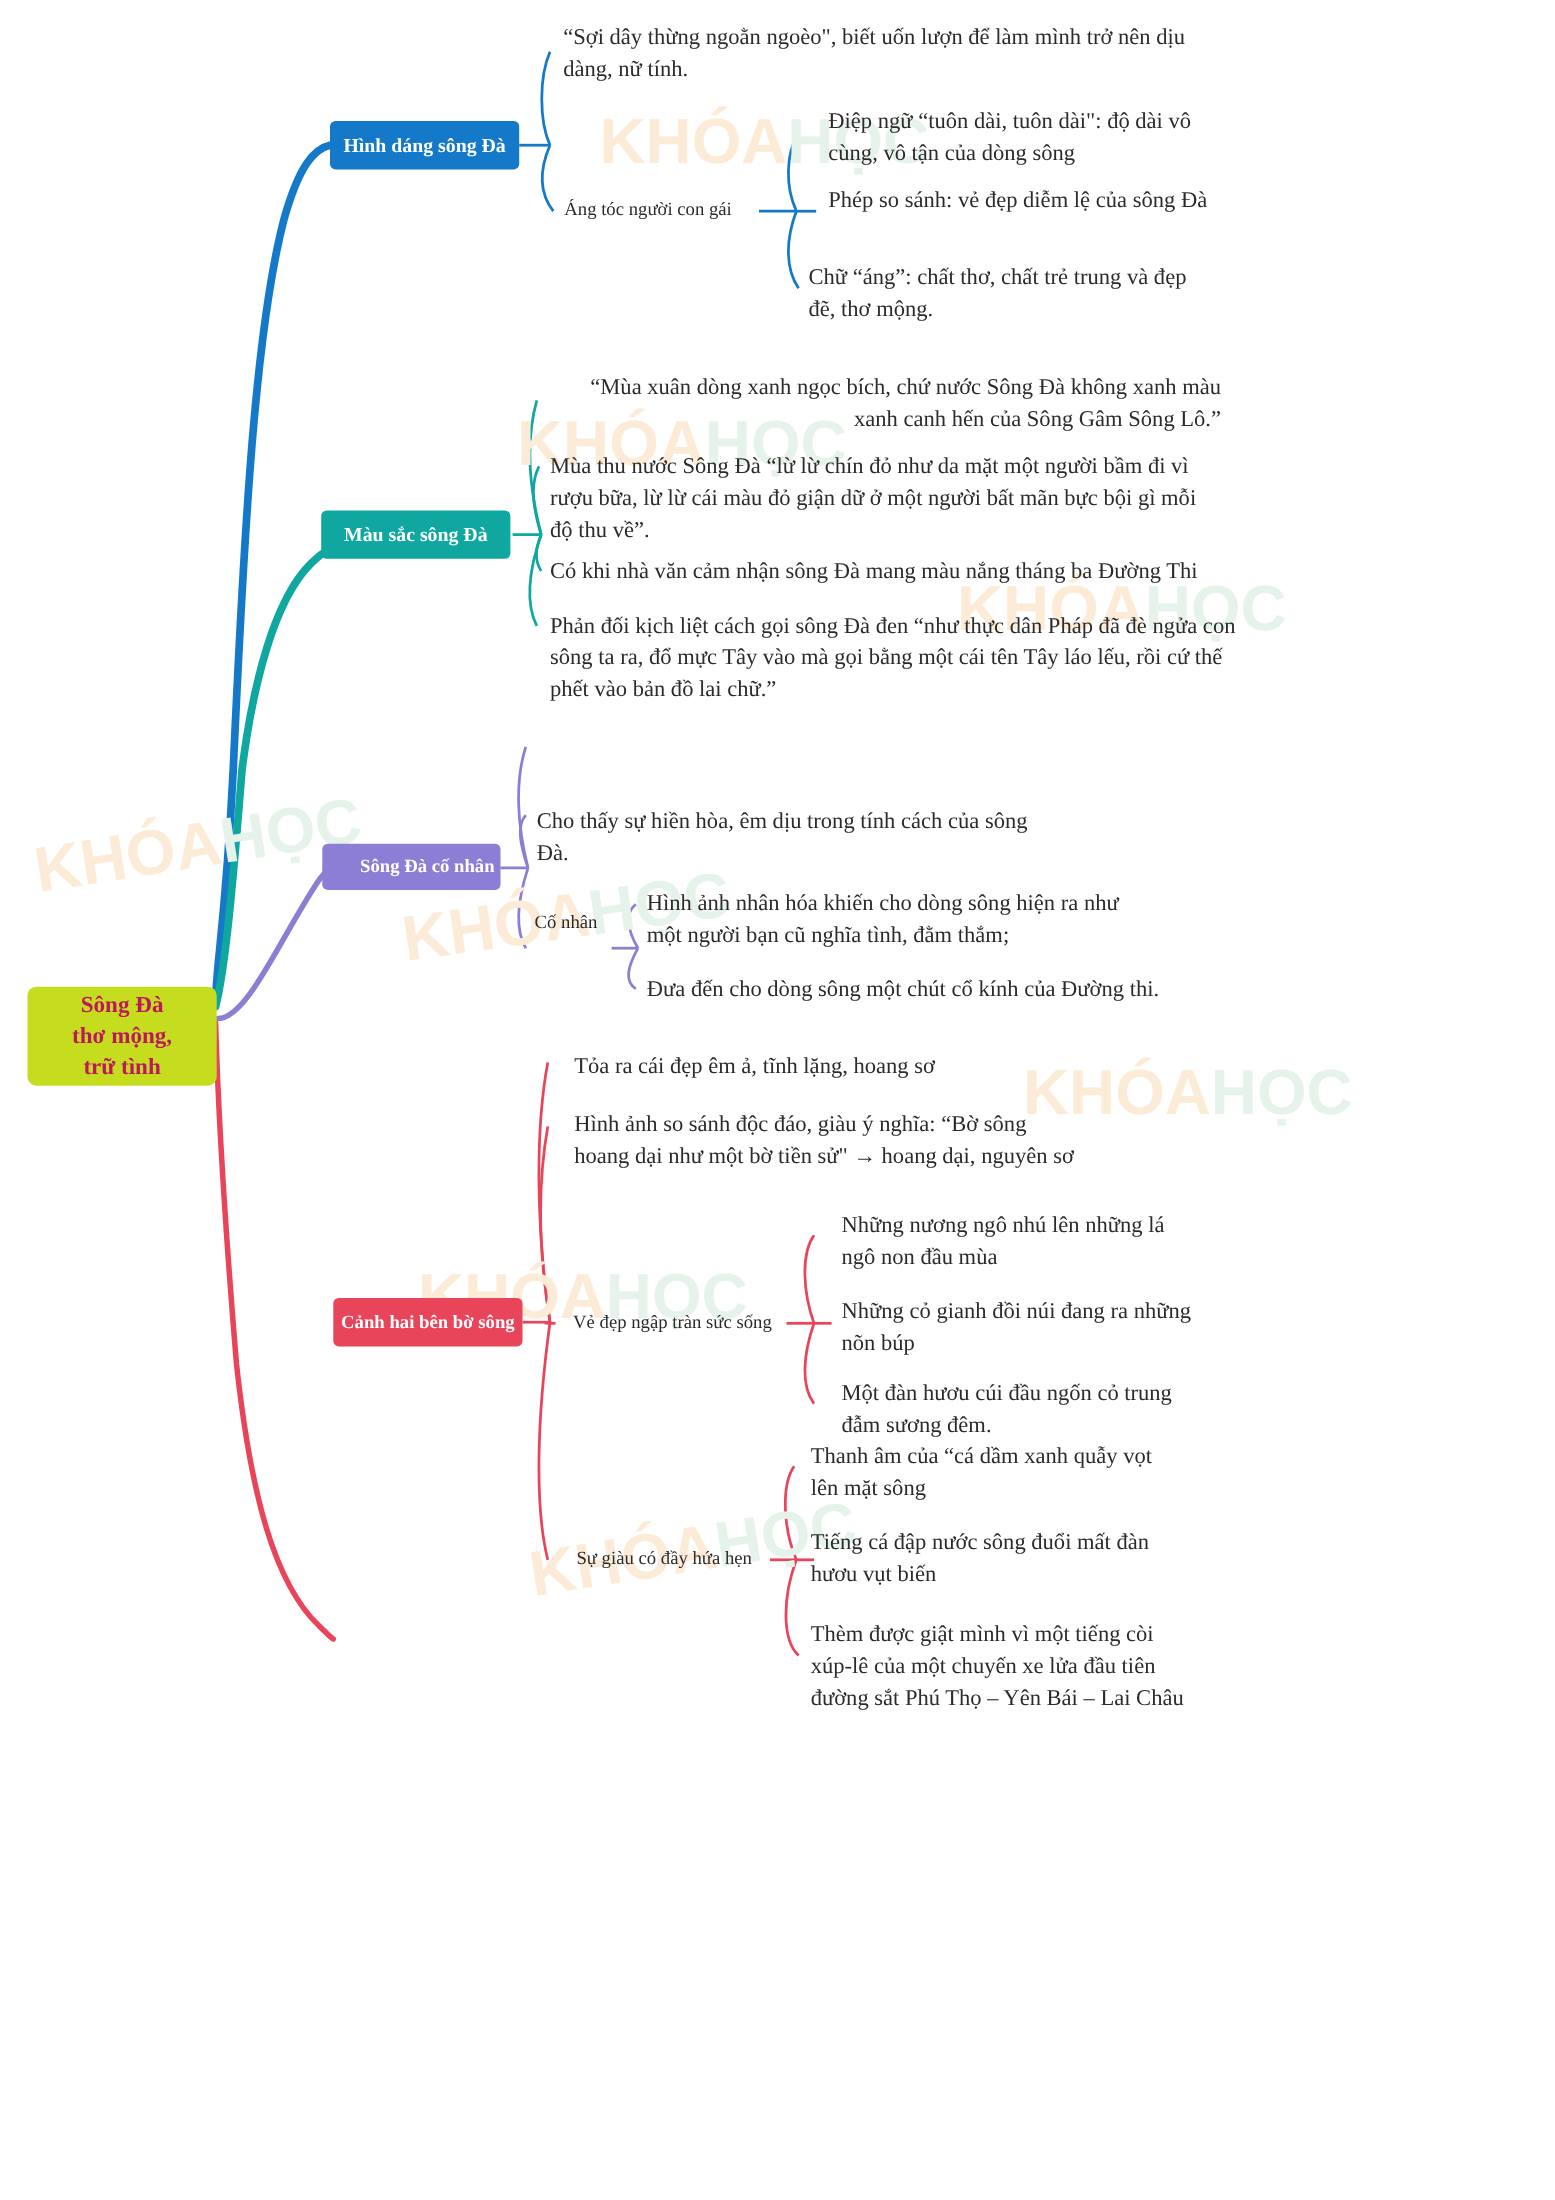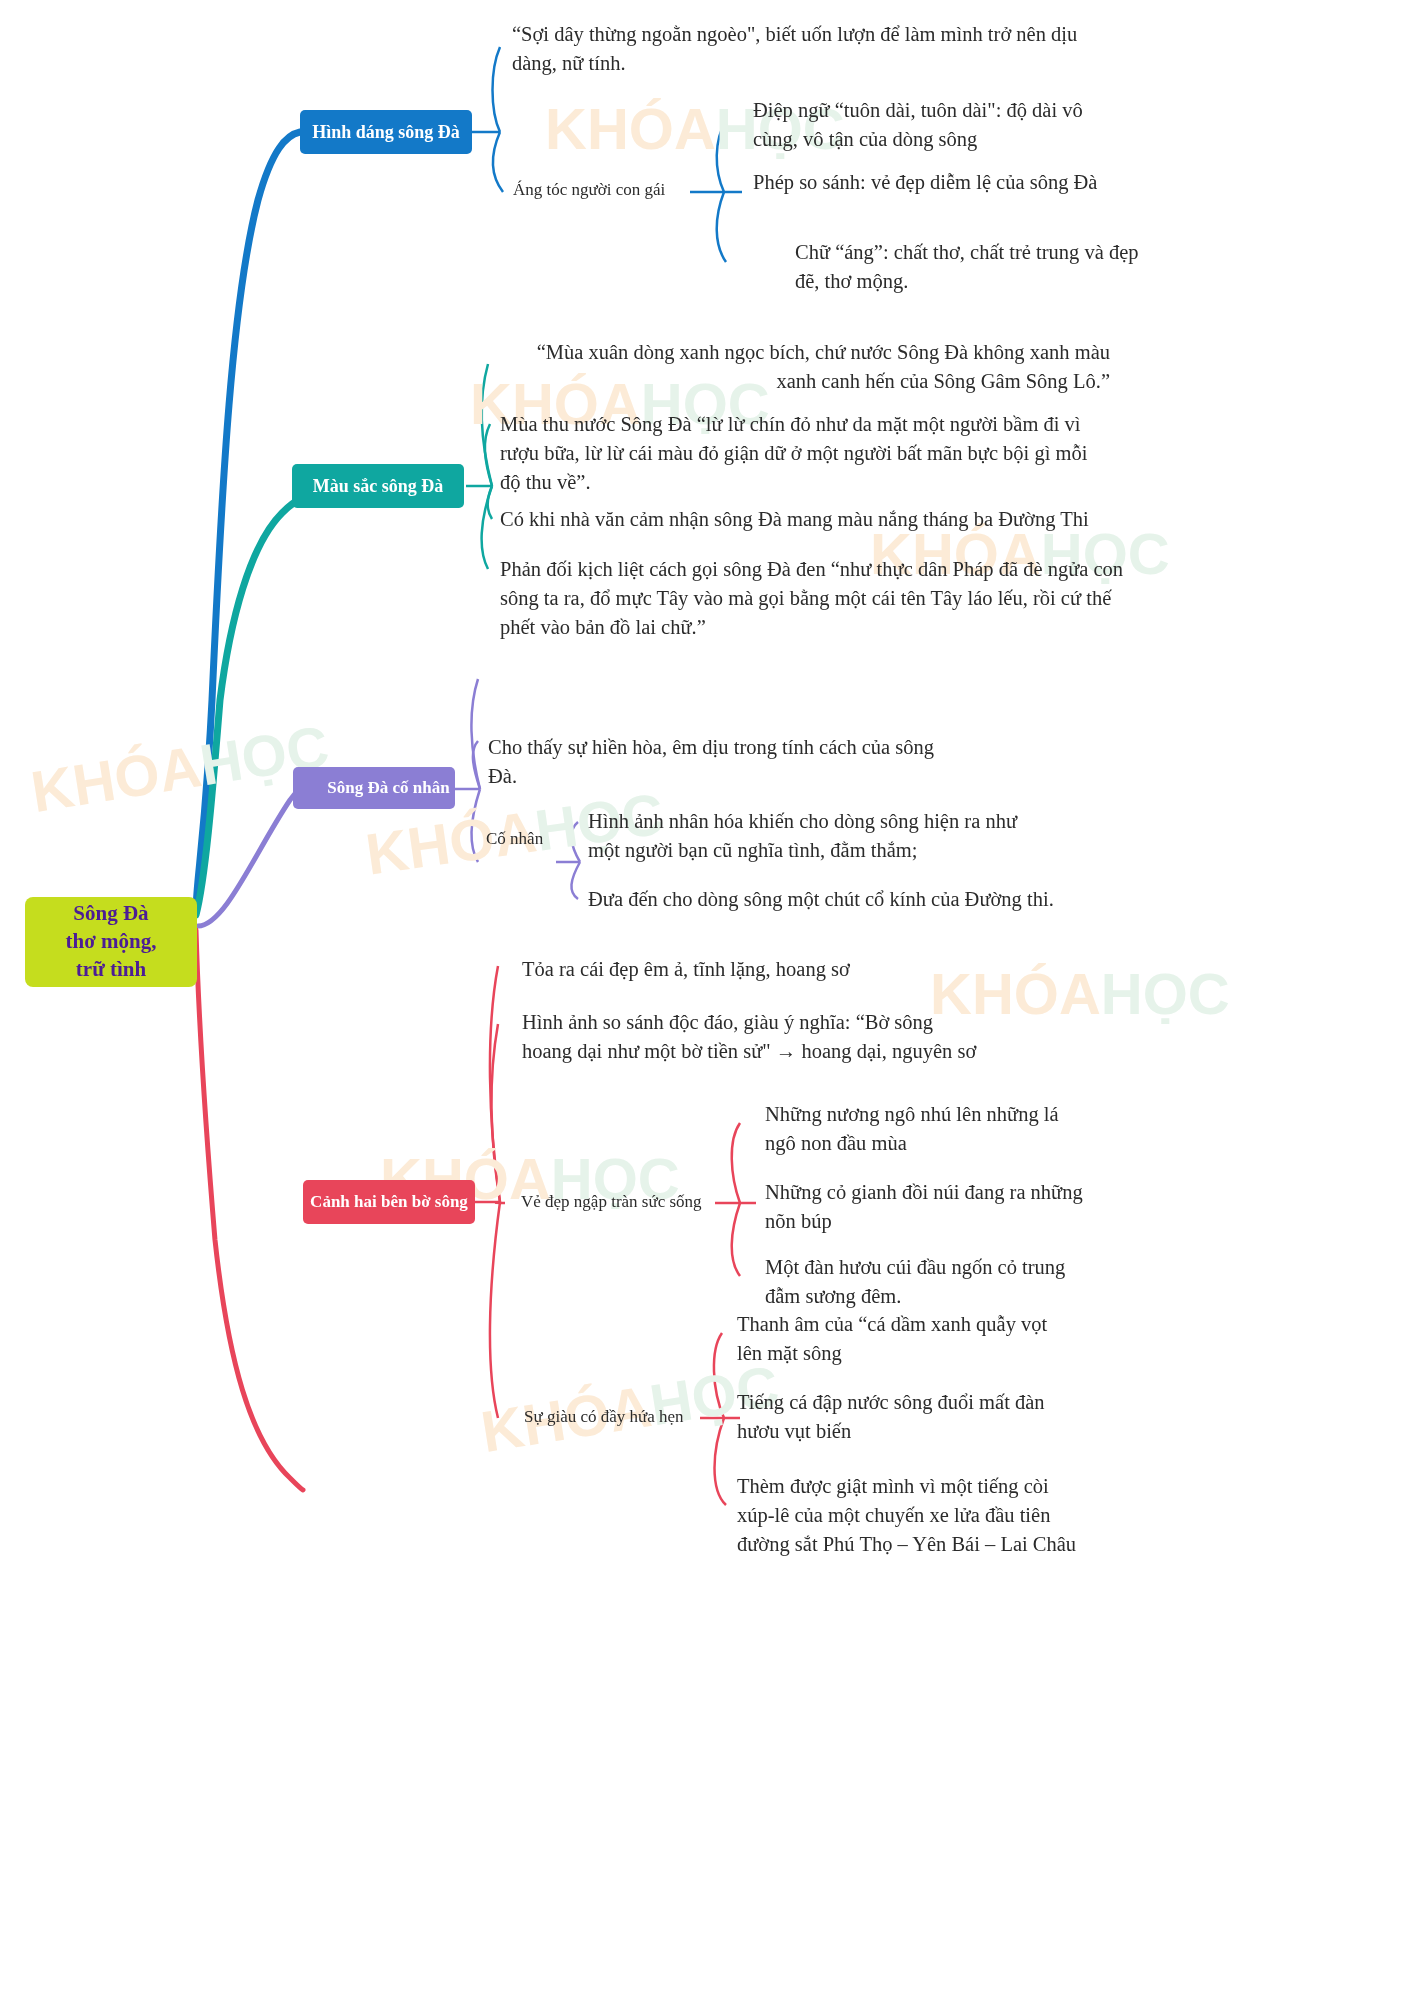--- a/index.html
+++ b/index.html
@@ -51,21 +51,21 @@
     display: flex;
     align-items: center;
     justify-content: center;
     box-sizing: border-box;
   }
   .root-node {
     position: absolute;
     z-index: 3;
     border-radius: 8px;
     background: #c5dd1e;
-    color: #4c1d95;
+    color: #be185d;
     font-family: "Liberation Serif", "DejaVu Serif", serif;
     font-weight: bold;
     font-size: 21px;
     line-height: 1.33;
     text-align: center;
     display: flex;
     align-items: center;
     justify-content: center;
     box-sizing: border-box;
   }
@@ -175,21 +175,21 @@
   </div>
 
   <div class="node" style="left:300px; top:110px; width:172px; height:44px; background:#1379c8; font-size:18px;">Hình dáng sông Đà</div>
 
   <div class="leaf" style="left:512px; top:20px; width:580px;">“Sợi dây thừng ngoằn ngoèo", biết uốn lượn để làm mình trở nên dịu dàng, nữ tính.</div>
 
   <div class="leaf mid" style="left:513px; top:178px; width:200px;">Áng tóc người con gái</div>
 
   <div class="leaf" style="left:753px; top:96px; width:345px;">Điệp ngữ “tuôn dài, tuôn dài":  độ dài vô cùng, vô tận của dòng sông</div>
   <div class="leaf" style="left:753px; top:168px; width:345px;">Phép so sánh: vẻ đẹp diễm lệ của sông Đà</div>
-  <div class="leaf" style="left:795px; top:238px; width:345px;">Chữ “áng”: chất thơ, chất trẻ trung và đẹp đẽ, thơ mộng.</div>
+  <div class="leaf" style="left:735px; top:238px; width:345px;">Chữ “áng”: chất thơ, chất trẻ trung và đẹp đẽ, thơ mộng.</div>
 
   <div class="node" style="left:292px; top:464px; width:172px; height:44px; background:#0fa7a0; font-size:18px;">Màu sắc sông Đà</div>
 
   <div class="leaf" style="left:500px; top:338px; width:610px;text-align:right;">“Mùa xuân dòng xanh ngọc bích, chứ nước Sông Đà không xanh màu xanh canh hến của Sông Gâm Sông Lô.”</div>
   <div class="leaf" style="left:500px; top:410px; width:610px;">Mùa thu nước Sông Đà “lừ lừ chín đỏ như da mặt một người bầm đi vì rượu bữa, lừ lừ cái màu đỏ giận dữ ở một người bất mãn bực bội gì mỗi độ thu về”.</div>
   <div class="leaf" style="left:500px; top:505px; width:620px;">Có khi nhà văn cảm nhận sông Đà mang màu nắng tháng ba Đường Thi</div>
   <div class="leaf" style="left:500px; top:555px; width:625px;">Phản đối kịch liệt cách gọi sông Đà đen “như thực dân Pháp đã đè ngửa con sông ta ra, đổ mực Tây vào mà gọi bằng một cái tên Tây láo lếu, rồi cứ thế phết vào bản đồ lai chữ.”</div>
 
   <div class="node" style="left:293px; top:767px; width:162px; height:42px; background:#8b7ed4; font-size:17px;padding-left:29px;">Sông Đà cố nhân</div>
 

